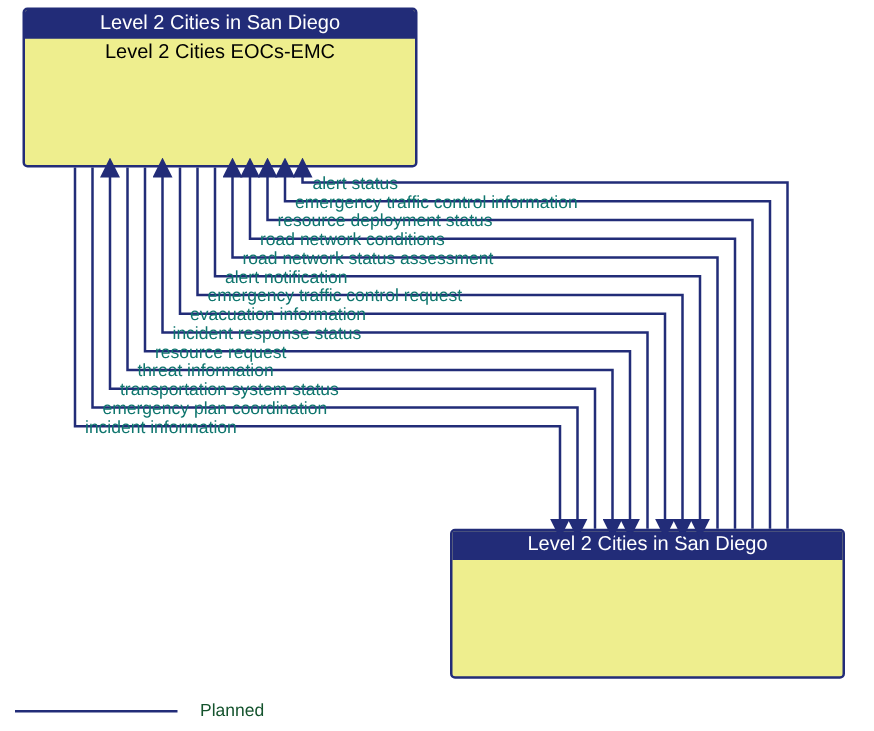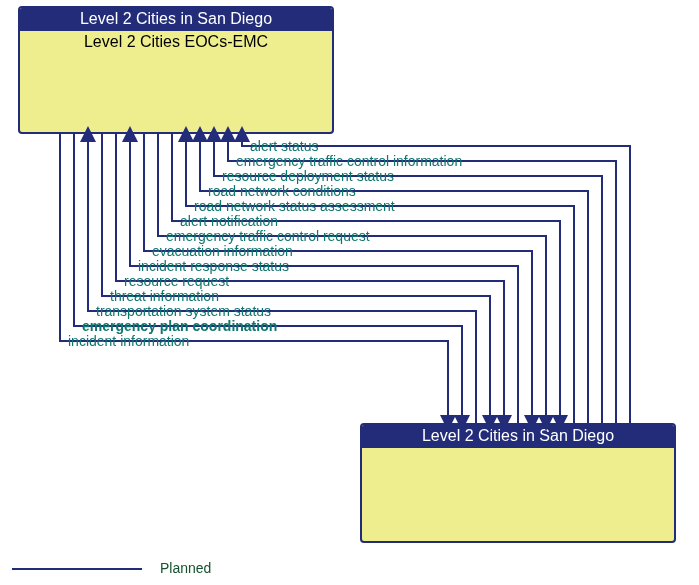--- a/index.html
+++ b/index.html
@@ -109,20 +109,20 @@
       <div class="flow-label" style="left: 222px; top: 168px;">resource deployment status</div>
       <div class="flow-label" style="left: 208px; top: 183px;">road network conditions</div>
       <div class="flow-label" style="left: 194px; top: 198px;">road network status assessment</div>
       <div class="flow-label" style="left: 180px; top: 213px;">alert notification</div>
       <div class="flow-label" style="left: 166px; top: 228px;">emergency traffic control request</div>
       <div class="flow-label" style="left: 152px; top: 243px;">evacuation information</div>
       <div class="flow-label" style="left: 138px; top: 258px;">incident response status</div>
       <div class="flow-label" style="left: 124px; top: 273px;">resource request</div>
       <div class="flow-label" style="left: 110px; top: 288px;">threat information</div>
       <div class="flow-label" style="left: 96px; top: 303px;">transportation system status</div>
-      <div class="flow-label" style="left: 82px; top: 318px; font-weight: bold;">emergency plan coordination</div>
+      <div class="flow-label" style="left: 82px; top: 318px;">emergency plan coordination</div>
       <div class="flow-label" style="left: 68px; top: 333px;">incident information</div>
     </div>
 
   <div class="legend-line" style="left:12px; top:568px; width:130px;"></div>
   <div class="legend-text" style="left:160px; top:560px;">Planned</div>
 
 </div>
 
 </body></html>

